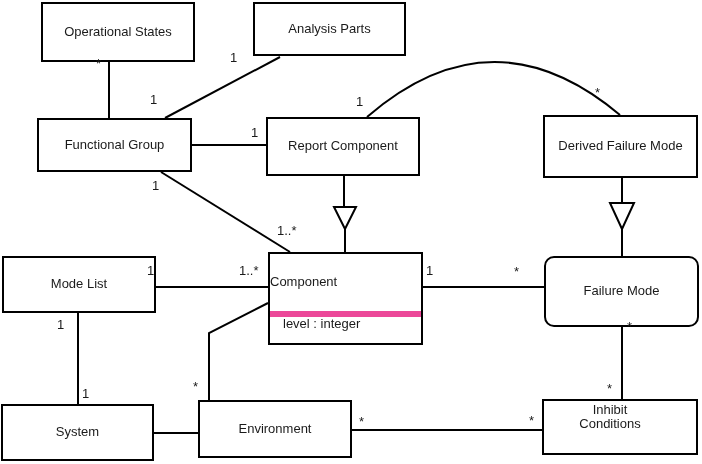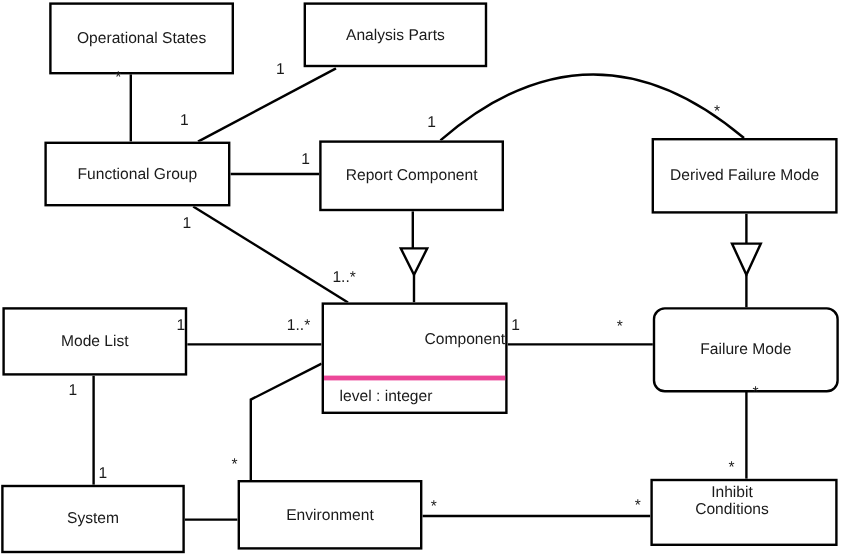--- a/index.html
+++ b/index.html
@@ -22,27 +22,27 @@
     align-items: center;
     justify-content: center;
     font-size: 13px;
     text-align: center;
     line-height: 1.15;
   }
   .uml-box.two-compartment { flex-direction: column; align-items: stretch; justify-content: flex-start; padding: 0; }
   .compartment-title {
     box-sizing: border-box;
     height: 63px;
-    border-bottom: 4px solid #ec4899;
-    display: flex; align-items: center; justify-content: flex-end;
+    border-bottom: 6px solid #ec4899;
+    display: flex; align-items: center; justify-content: flex-start;
   }
   .compartment-attrs {
     box-sizing: border-box;
     flex: 1;
-    display: flex; align-items: center; justify-content: flex-start;
+    display: flex; justify-content: flex-start;
     padding-left: 13px;
     text-align: left;
   }
   .uml-box.top-left-text { align-items: flex-start; justify-content: flex-start; }
   .uml-box.top-left-text .wrap-label {
     display: block; width: 84px; text-align: center;
     margin: 2px 0 0 24px; line-height: 14px;
   }
   .mult {
     position: absolute;

